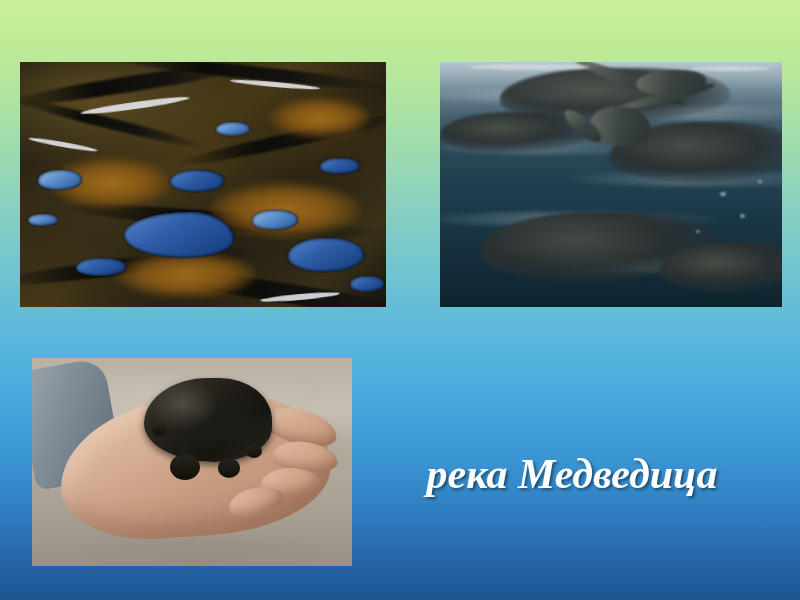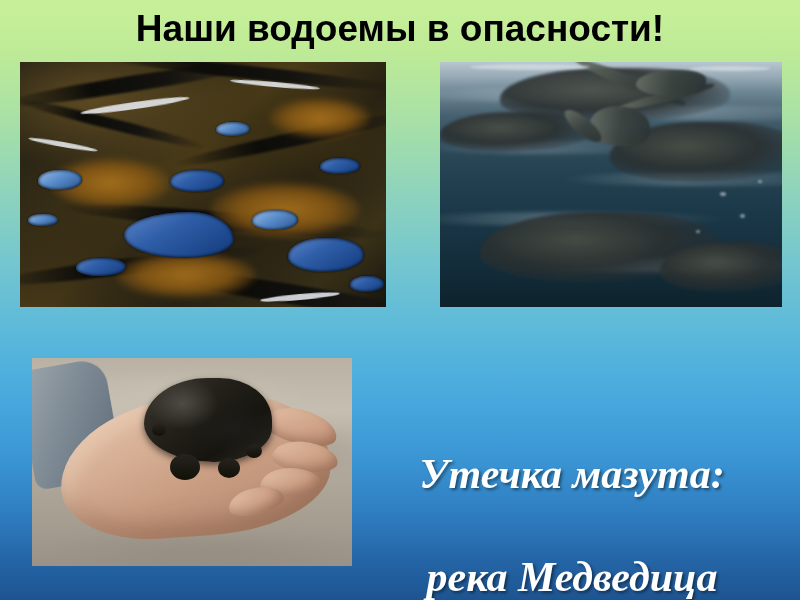--- a/index.html
+++ b/index.html
@@ -224,21 +224,20 @@
     color: #ffffff;
     text-shadow: 2px 2px 3px rgba(0,0,0,.45);
     white-space: pre-line;
   }
 </style>
 </head>
 <body>
 
 <div id="slide">
 
-  <div id="title">Наши водоемы в опасности!</div>
 
   <div class="photo" id="photo-oil-lakes">
     <div class="p1-bg"></div>
 
     <div class="p1-streak" style="left:-20px;  top:14px;  width:260px; height:16px; transform:rotate(-9deg);"></div>
     <div class="p1-streak" style="left:80px;   top:4px;   width:300px; height:13px; transform:rotate(6deg);"></div>
     <div class="p1-streak" style="left:-10px;  top:56px;  width:200px; height:11px; transform:rotate(14deg);"></div>
     <div class="p1-streak" style="left:150px;  top:70px;  width:250px; height:14px; transform:rotate(-12deg);"></div>
     <div class="p1-streak" style="left:40px;   top:150px; width:330px; height:18px; transform:rotate(5deg);"></div>
     <div class="p1-streak" style="left:-30px;  top:196px; width:280px; height:16px; transform:rotate(-7deg);"></div>
@@ -314,17 +313,16 @@
     <div class="p3-finger" style="left:196px; top:130px; width:56px; height:26px; transform:rotate(-14deg);"></div>
 
     <div class="p3-sludge"></div>
     <div class="p3-drip" style="left:138px; top:96px;  width:30px; height:26px;"></div>
     <div class="p3-drip" style="left:186px; top:100px; width:22px; height:20px;"></div>
     <div class="p3-drip" style="left:214px; top:86px;  width:16px; height:14px;"></div>
     <div class="p3-drip" style="left:120px; top:66px;  width:14px; height:12px;"></div>
   </div>
 
   <div id="caption">
-    <div>Утечка мазута:</div>
     <div>река Медведица</div>
   </div>
 
 </div>
 
 </body></html>

